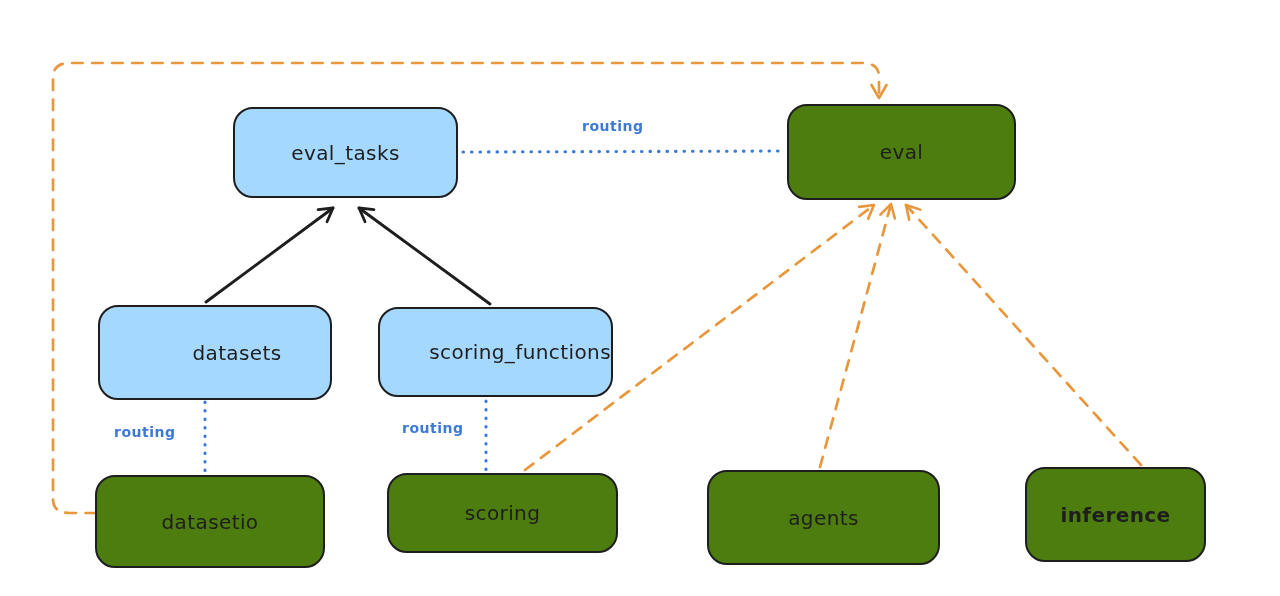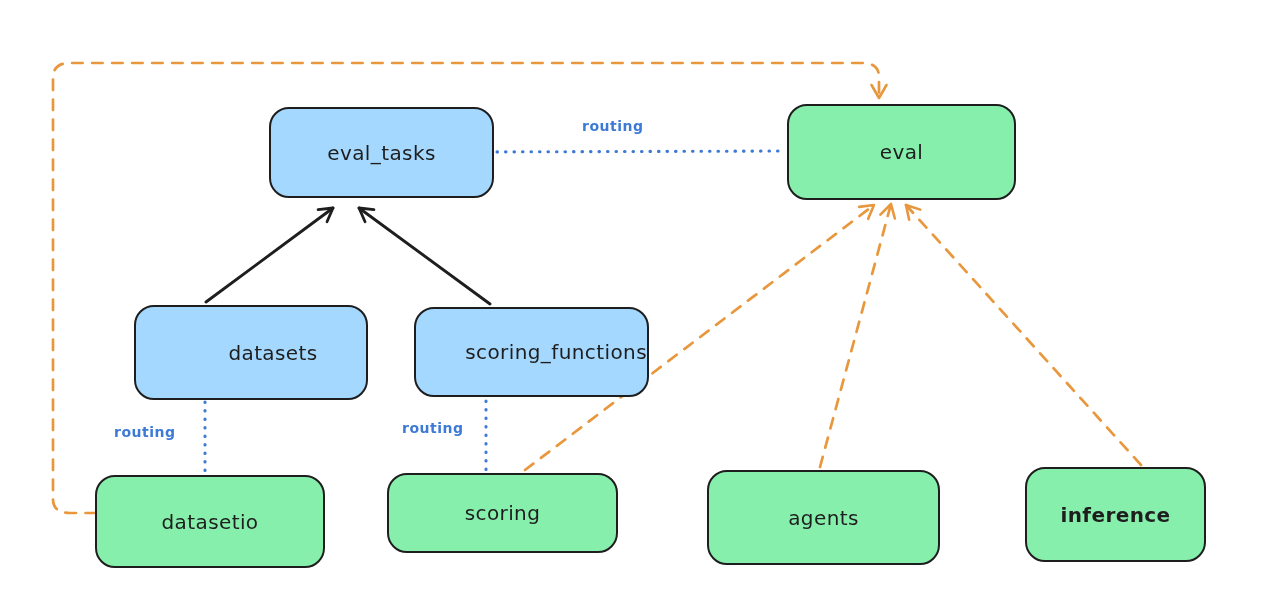--- a/index.html
+++ b/index.html
@@ -23,22 +23,22 @@
     align-items: center;
     justify-content: center;
     border: 2.6px solid #1e1e1e;
     border-radius: 20px;
     box-sizing: border-box;
     color: #1e1e1e;
     font-size: 20px;
     letter-spacing: 0.4px;
     text-align: center;
   }
-  .node-blue  { background: #a5d8ff; margin-left: 36px; }
-  .node-green { background: #86efac; }
+  .node-blue  { background: #a5d8ff; }
+  .node-green { background: #4d7c0f; }
 
   .node-eval_tasks        { left: 233px; top: 107px; width: 225px; height: 91px; }
   .node-eval              { left: 787px; top: 104px; width: 229px; height: 96px; }
   .node-datasets          { left:  98px; top: 305px; width: 234px; height: 95px; padding-left: 44px; }
   .node-scoring_functions { left: 378px; top: 307px; width: 235px; height: 90px; justify-content: flex-end; }
   .node-datasetio         { left:  95px; top: 475px; width: 230px; height: 93px; text-align: right; }
   .node-scoring           { left: 387px; top: 473px; width: 231px; height: 80px; }
   .node-agents            { left: 707px; top: 470px; width: 233px; height: 95px; }
   .node-inference         { left: 1025px; top: 467px; width: 181px; height: 95px; font-weight: bold; }
 

